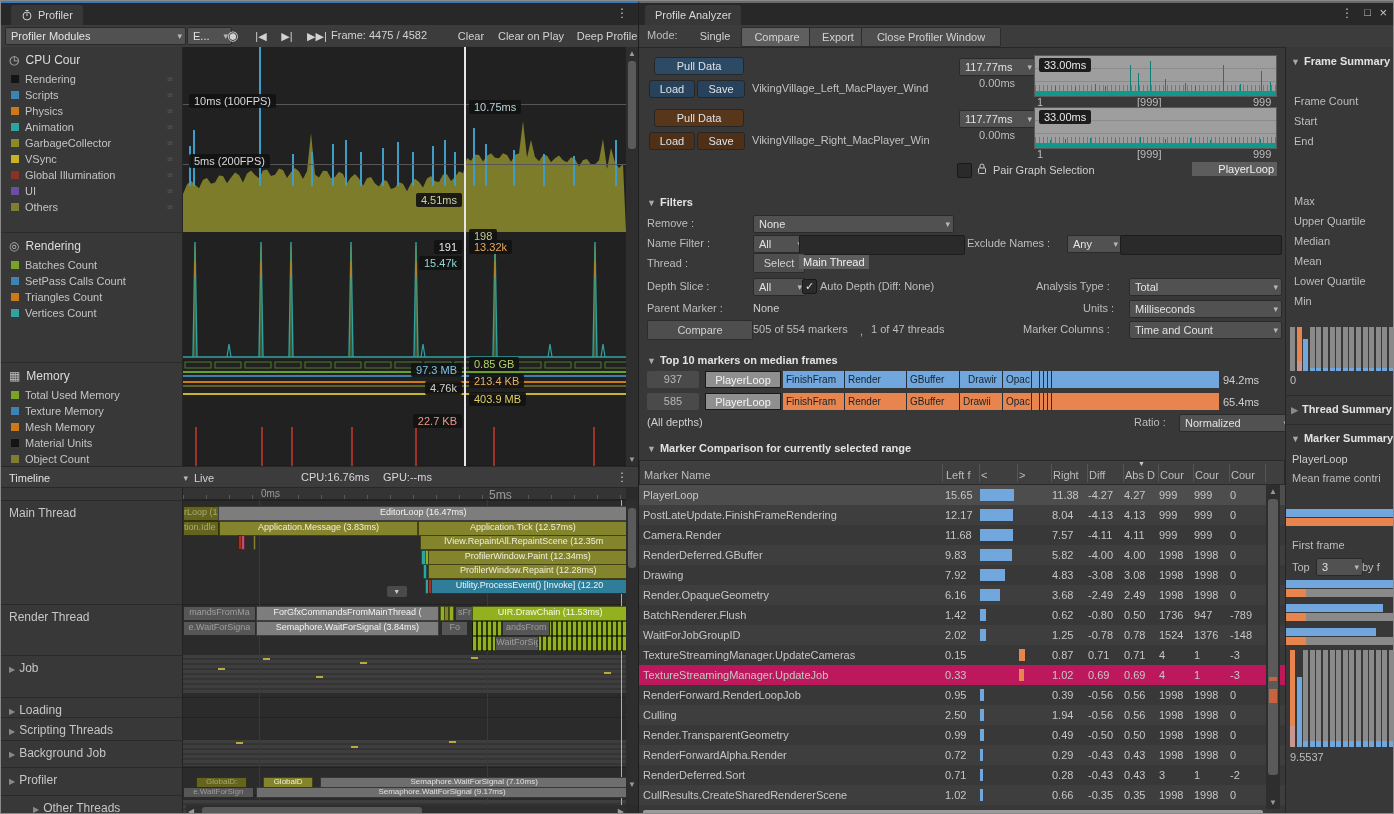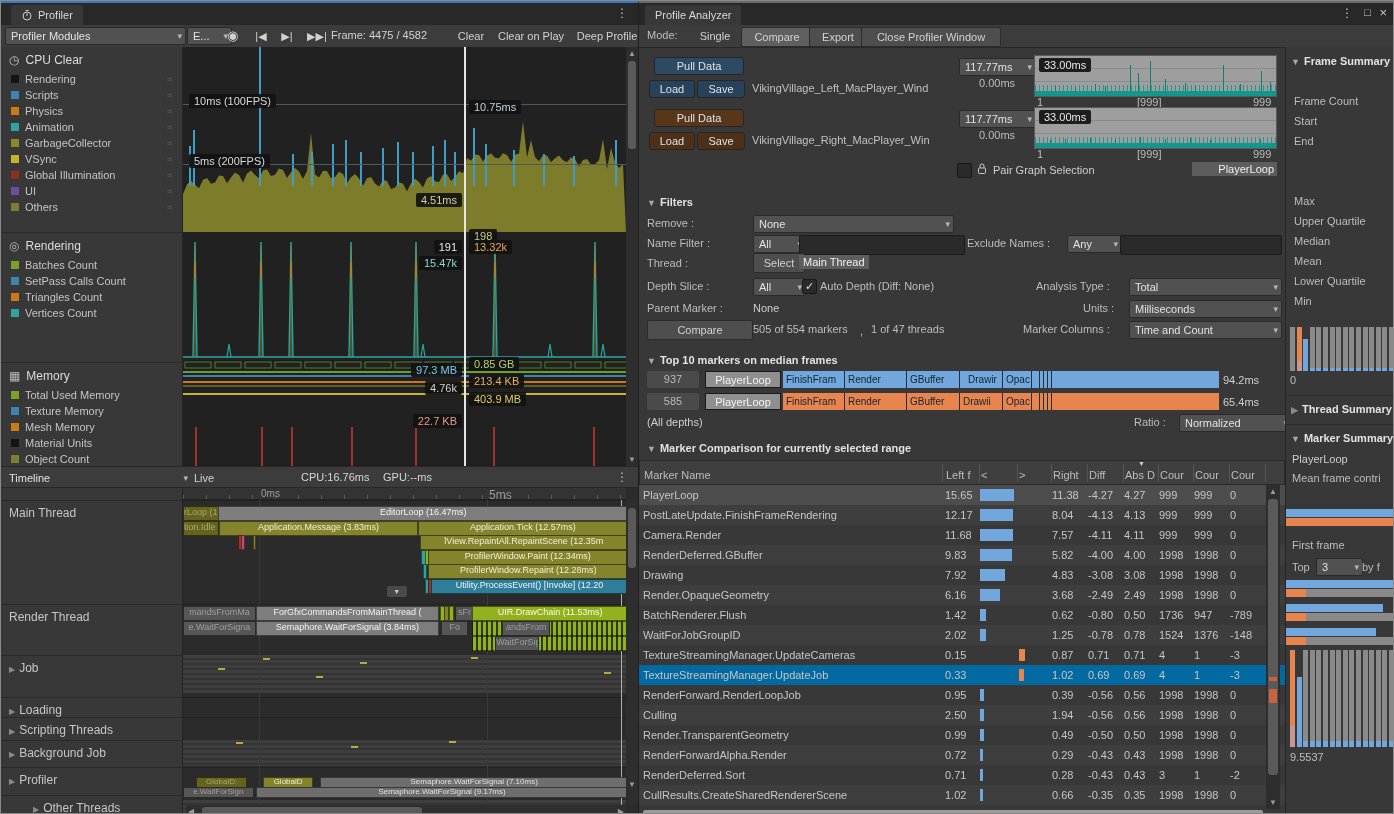--- a/index.html
+++ b/index.html
@@ -103,21 +103,21 @@
       <span class="lbl" style="left:330px;top:4px;color:#d2d2d2">Frame: 4475 / 4582</span>
       <span class="tbtn flat" style="left:446px;width:36px">Clear</span>
       <span class="tbtn flat" style="left:488px;width:72px">Clear on Play</span>
       <span class="tbtn flat" style="left:566px;width:68px">Deep Profile</span>
     </div>
 
     <div id="modules" class="abs" style="left:0;top:44px;width:182px;height:419px;background:#383838;border-right:1px solid #252525">
         <div style="position: relative; height: 185px; border-bottom: 1px solid rgb(43, 43, 43); overflow: hidden;">
           <div class="module-title">
             <span class="module-icon">◷</span>
-            <span>CPU Clear</span>
+            <span>CPU Cour</span>
           </div>
           <div class="legend-item">
             <span class="swatch" style="background: rgb(20, 20, 20);"></span>
             <span class="legend-label">Rendering</span>
             <span class="handle">＝</span>
           </div>
           <div class="legend-item">
             <span class="swatch" style="background: rgb(62, 132, 178);"></span>
             <span class="legend-label">Scripts</span>
             <span class="handle">＝</span>
@@ -690,21 +690,21 @@
           <span class="tcell" style="left: 4px; width: 296px;">TextureStreamingManager.UpdateCameras</span>
           <span class="tcell" style="left: 306px; width: 31px;">0.15</span>
           <span class="tcell" style="left: 413px; width: 32px;">0.87</span>
           <span class="tcell" style="left: 449px; width: 32px;">0.71</span>
           <span class="tcell" style="left: 485px; width: 31px;">0.71</span>
           <span class="tcell" style="left: 520px; width: 31px;">4</span>
           <span class="tcell" style="left: 555px; width: 32px;">1</span>
           <span class="tcell" style="left: 591px; width: 32px;">-3</span>
           <div style="position: absolute; top: 4px; height: 12px; width: 6px; left: 380px; background: rgb(232, 133, 78);"></div>
         </div>
-        <div class="trow" style="top: 180px; background: #0369a1;">
+        <div class="trow" style="top: 180px; background: #be185d;">
           <span class="tcell" style="left: 4px; width: 296px;">TextureStreamingManager.UpdateJob</span>
           <span class="tcell" style="left: 306px; width: 31px;">0.33</span>
           <span class="tcell" style="left: 413px; width: 32px;">1.02</span>
           <span class="tcell" style="left: 449px; width: 32px;">0.69</span>
           <span class="tcell" style="left: 485px; width: 31px;">0.69</span>
           <span class="tcell" style="left: 520px; width: 31px;">4</span>
           <span class="tcell" style="left: 555px; width: 32px;">1</span>
           <span class="tcell" style="left: 591px; width: 32px;">-3</span>
           <div style="position: absolute; top: 4px; height: 12px; width: 5px; left: 380px; background: rgb(232, 133, 78);"></div>
         </div>

